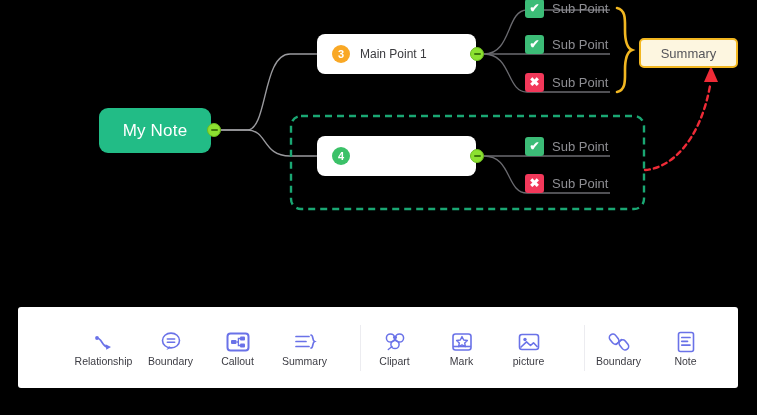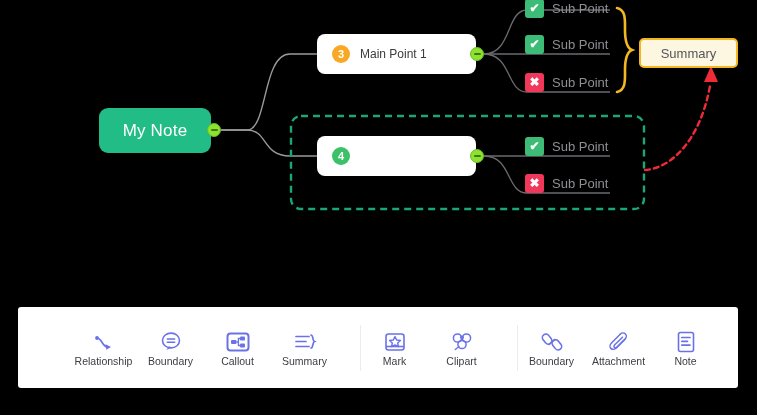--- a/index.html
+++ b/index.html
@@ -235,68 +235,69 @@
     </div>
 
     <div class="sp-mid"></div>
     <div class="divider"></div>
 
     <div class="tool-group">
 
       <div class="tool">
         <span class="glyph">
           <svg width="26" height="26" viewBox="0 0 26 26">
-            <rect x="4" y="5" width="18" height="16" rx="2.5" fill="none" stroke="#6a72e8" stroke-width="1.6"></rect>
-            <line x1="4" y1="17.5" x2="22" y2="17.5" stroke="#6a72e8" stroke-width="1.6"></line>
-            <polygon points="13,7.6 14.7,11 18.4,11.5 15.7,14 16.4,17.6 13,15.9 9.6,17.6 10.3,14 7.6,11.5 11.3,11" fill="none" stroke="#6a72e8" stroke-width="1.4" stroke-linejoin="round"></polygon>
-          </svg>
-        </span>
-        <span class="tool-label">Mark</span>
-      </div>
-
-      <div class="tool">
-        <span class="glyph">
-          <svg width="26" height="26" viewBox="0 0 26 26">
             <circle cx="8.5" cy="9" r="4.1" fill="none" stroke="#6a72e8" stroke-width="1.5"></circle>
             <circle cx="17.5" cy="9" r="4.1" fill="none" stroke="#6a72e8" stroke-width="1.5"></circle>
             <circle cx="13" cy="15.5" r="4.1" fill="none" stroke="#6a72e8" stroke-width="1.5"></circle>
             <path d="M11 7.8 C12 6.3 14 6.3 15 7.8 C15.6 8.8 13 10.9 13 10.9 C13 10.9 10.4 8.8 11 7.8 Z" fill="#6a72e8"></path>
             <line x1="6.3" y1="20.5" x2="10" y2="17.5" stroke="#6a72e8" stroke-width="1.4" stroke-linecap="round"></line>
           </svg>
         </span>
         <span class="tool-label">Clipart</span>
       </div>
 
+      <div class="tool">
+        <span class="glyph">
+          <svg width="26" height="26" viewBox="0 0 26 26">
+            <rect x="4" y="5" width="18" height="16" rx="2.5" fill="none" stroke="#6a72e8" stroke-width="1.6"></rect>
+            <line x1="4" y1="17.5" x2="22" y2="17.5" stroke="#6a72e8" stroke-width="1.6"></line>
+            <polygon points="13,7.6 14.7,11 18.4,11.5 15.7,14 16.4,17.6 13,15.9 9.6,17.6 10.3,14 7.6,11.5 11.3,11" fill="none" stroke="#6a72e8" stroke-width="1.4" stroke-linejoin="round"></polygon>
+          </svg>
+        </span>
+        <span class="tool-label">Mark</span>
+      </div>
+
+      <div class="tool">
+        <span class="glyph">
+          <svg width="26" height="26" viewBox="0 0 26 26">
+            <rect x="3.5" y="5.5" width="19" height="15" rx="2.5" fill="none" stroke="#6a72e8" stroke-width="1.6"></rect>
+            <circle cx="9" cy="10.5" r="1.7" fill="#6a72e8"></circle>
+            <path d="M4.5 18.5 L10.5 12.8 L14.5 16.5 L17.5 13.8 L21.5 18" fill="none" stroke="#6a72e8" stroke-width="1.6" stroke-linejoin="round"></path>
+          </svg>
+        </span>
+        <span class="tool-label">picture</span>
+      </div>
     </div>
 
     <div class="sp-mid"></div>
     <div class="divider"></div>
 
     <div class="tool-group">
 
       <div class="tool">
         <span class="glyph">
           <svg width="26" height="26" viewBox="0 0 26 26">
             <rect x="4.6" y="4.6" width="7" height="11" rx="3.5" transform="rotate(-38 8.1 10.1)" fill="none" stroke="#6a72e8" stroke-width="1.6"></rect>
             <rect x="14.4" y="10.4" width="7" height="11" rx="3.5" transform="rotate(-38 17.9 15.9)" fill="none" stroke="#6a72e8" stroke-width="1.6"></rect>
             <line x1="10" y1="15.5" x2="15.5" y2="10.5" stroke="#6a72e8" stroke-width="1.6" stroke-linecap="round"></line>
           </svg>
         </span>
         <span class="tool-label">Boundary</span>
       </div>
 
-      <div class="tool">
-        <span class="glyph">
-          <svg width="26" height="26" viewBox="0 0 26 26">
-            <path d="M19.5 8.2 L10.2 17.5 C8.3 19.4 5.6 19.2 4.2 17.8 C2.8 16.4 3 13.8 4.9 11.9 L14.6 2.2" fill="none" stroke="#6a72e8" stroke-width="1.6" stroke-linecap="round" transform="translate(1,3) scale(0.92)"></path>
-            <path d="M14.6 2.2 C16.3 0.6 18.7 0.8 20 2.1 C21.3 3.4 21.4 5.8 19.8 7.4 L10.6 16.6 C9.8 17.4 8.7 17.4 8 16.7 C7.3 16 7.4 14.9 8.2 14.1 L16.8 5.6" fill="none" stroke="#6a72e8" stroke-width="1.6" stroke-linecap="round" transform="translate(1,3) scale(0.92)"></path>
-          </svg>
-        </span>
-        <span class="tool-label">Attachment</span>
-      </div>
 
       <div class="tool">
         <span class="glyph">
           <svg width="26" height="26" viewBox="0 0 26 26">
             <rect x="5.5" y="3.5" width="15" height="19" rx="2" fill="none" stroke="#6a72e8" stroke-width="1.6"></rect>
             <line x1="8.8" y1="8.5" x2="17" y2="8.5" stroke="#6a72e8" stroke-width="1.7" stroke-linecap="round"></line>
             <line x1="8.8" y1="12.3" x2="14.5" y2="12.3" stroke="#6a72e8" stroke-width="1.7" stroke-linecap="round"></line>
             <line x1="8.8" y1="16.1" x2="17" y2="16.1" stroke="#6a72e8" stroke-width="1.7" stroke-linecap="round"></line>
           </svg>
         </span>

